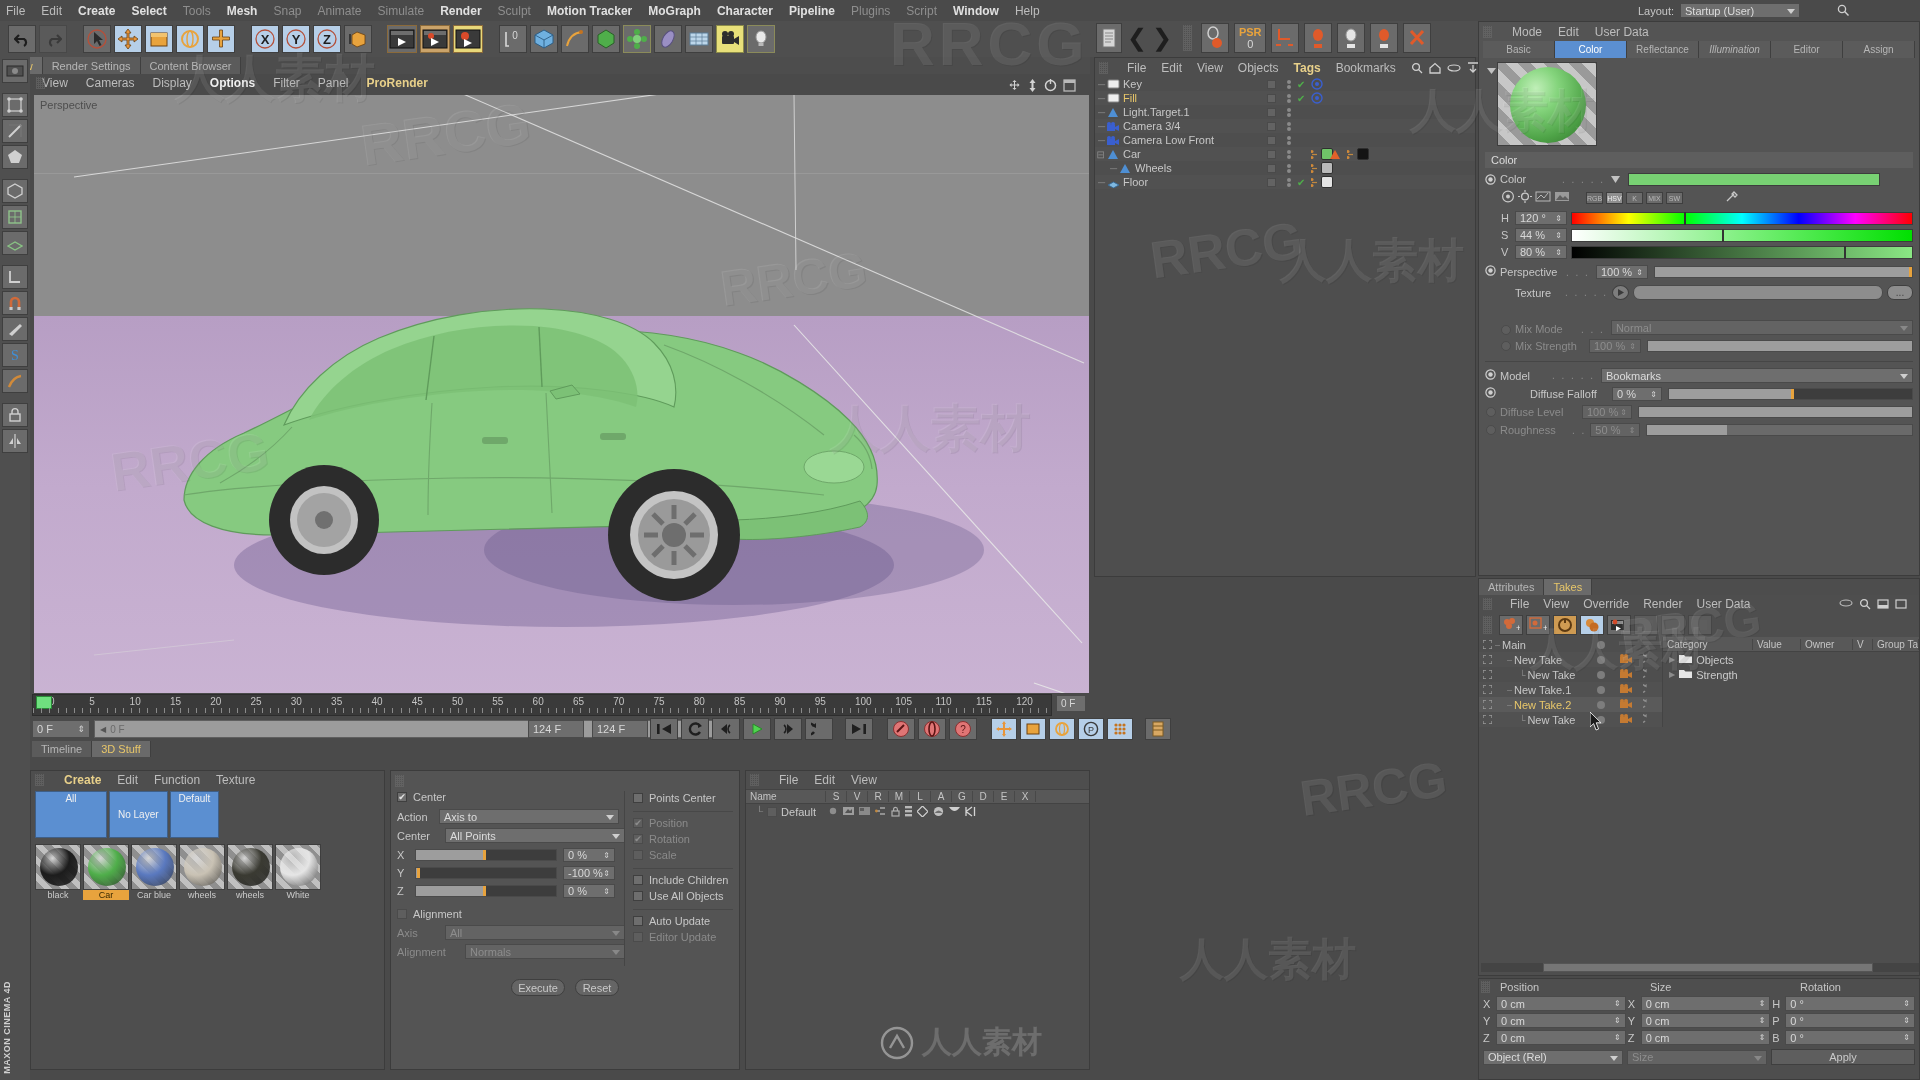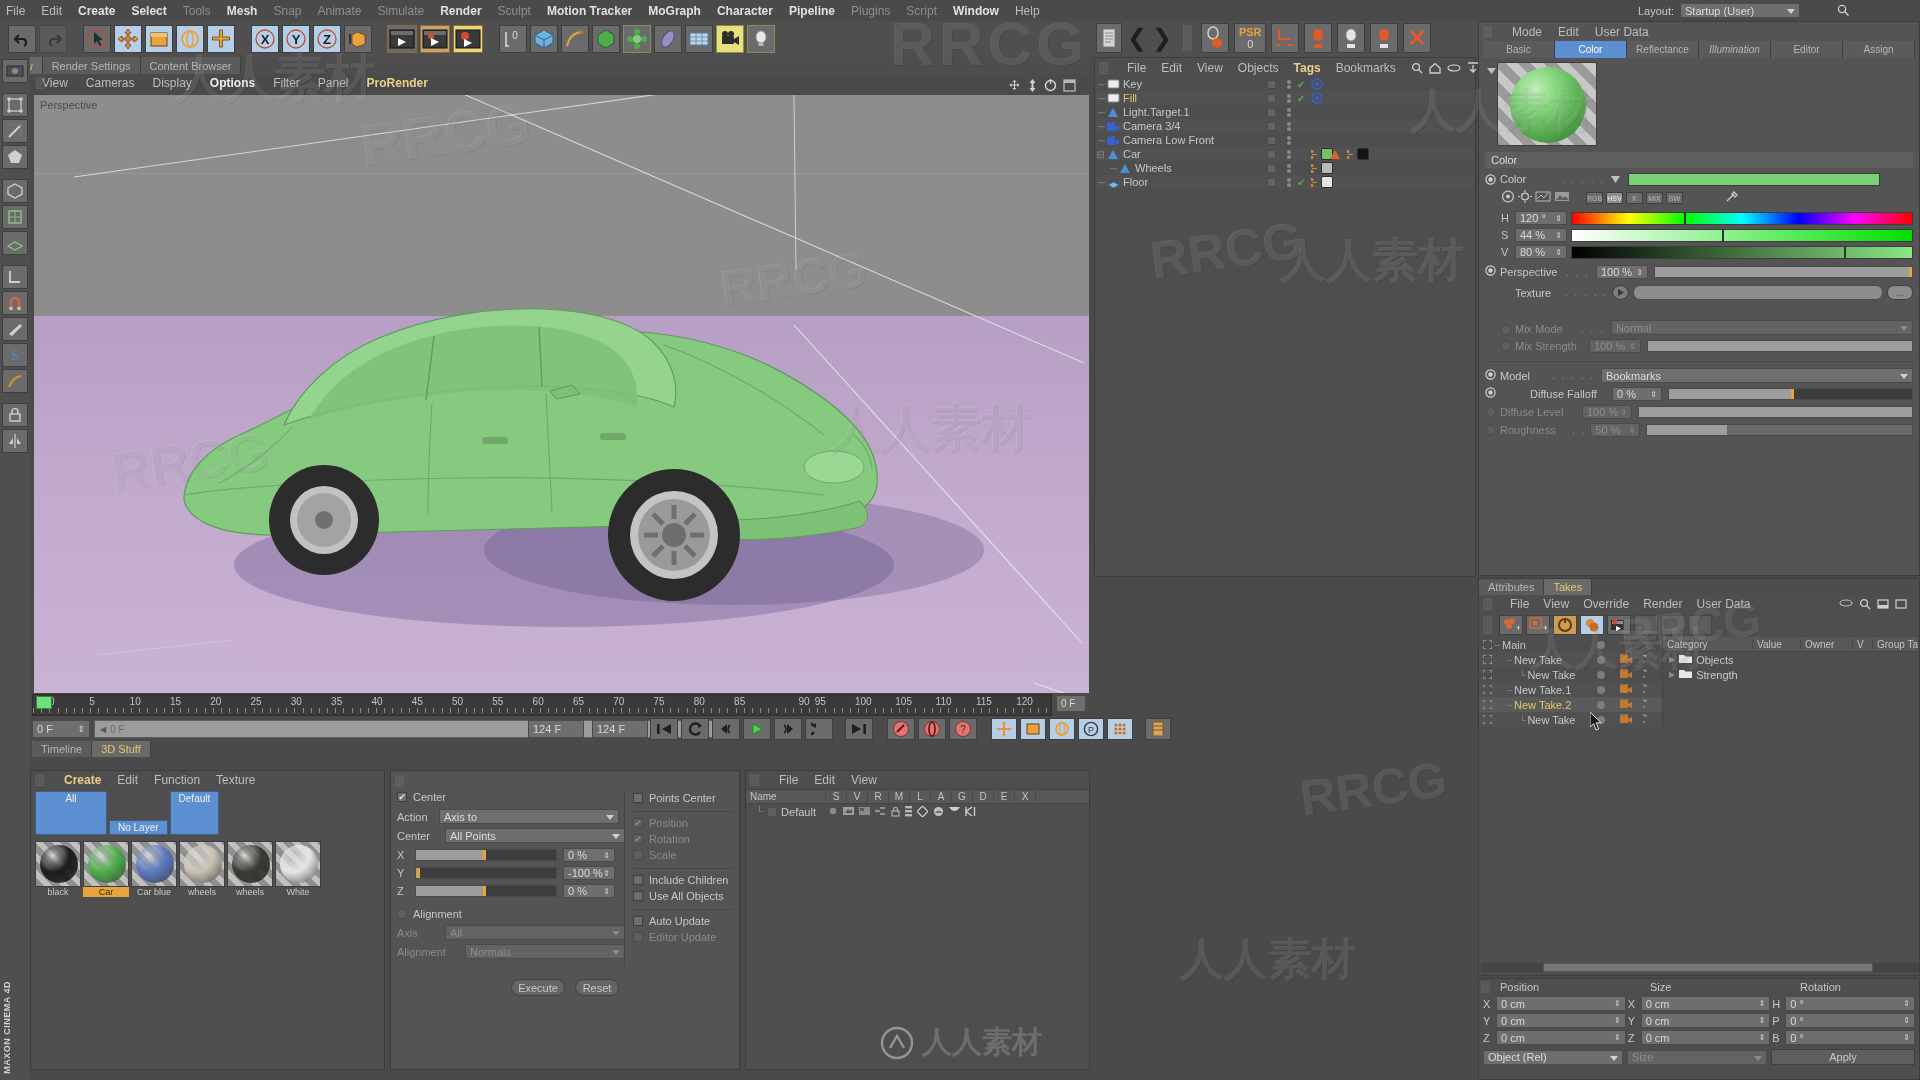--- a/index.html
+++ b/index.html
@@ -439,21 +439,21 @@
         <span style="position: absolute; left: 338.4px; top: 1px; font-size: 10px; color: rgb(196, 196, 196);">40</span>
         <span style="position: absolute; left: 378.7px; top: 1px; font-size: 10px; color: rgb(196, 196, 196);">45</span>
         <span style="position: absolute; left: 419px; top: 1px; font-size: 10px; color: rgb(196, 196, 196);">50</span>
         <span style="position: absolute; left: 459.3px; top: 1px; font-size: 10px; color: rgb(196, 196, 196);">55</span>
         <span style="position: absolute; left: 499.6px; top: 1px; font-size: 10px; color: rgb(196, 196, 196);">60</span>
         <span style="position: absolute; left: 539.9px; top: 1px; font-size: 10px; color: rgb(196, 196, 196);">65</span>
         <span style="position: absolute; left: 580.2px; top: 1px; font-size: 10px; color: rgb(196, 196, 196);">70</span>
         <span style="position: absolute; left: 620.5px; top: 1px; font-size: 10px; color: rgb(196, 196, 196);">75</span>
         <span style="position: absolute; left: 660.8px; top: 1px; font-size: 10px; color: rgb(196, 196, 196);">80</span>
         <span style="position: absolute; left: 701.1px; top: 1px; font-size: 10px; color: rgb(196, 196, 196);">85</span>
-        <span style="position: absolute; left: 741.4px; top: 1px; font-size: 10px; color: rgb(196, 196, 196); margin-left: 24px;">90</span>
+        <span style="position: absolute; left: 741.4px; top: 1px; font-size: 10px; color: rgb(196, 196, 196);">90</span>
         <span style="position: absolute; left: 781.7px; top: 1px; font-size: 10px; color: rgb(196, 196, 196);">95</span>
         <span style="position: absolute; left: 822px; top: 1px; font-size: 10px; color: rgb(196, 196, 196);">100</span>
         <span style="position: absolute; left: 862.3px; top: 1px; font-size: 10px; color: rgb(196, 196, 196);">105</span>
         <span style="position: absolute; left: 902.6px; top: 1px; font-size: 10px; color: rgb(196, 196, 196);">110</span>
         <span style="position: absolute; left: 942.9px; top: 1px; font-size: 10px; color: rgb(196, 196, 196);">115</span>
         <span style="position: absolute; left: 983.2px; top: 1px; font-size: 10px; color: rgb(196, 196, 196);">120</span>
         <span style="position: absolute; left: 1023.5px; top: 1px; font-size: 10px; color: rgb(196, 196, 196);">1</span>
       </div>
     <div style="position:absolute;left:3px;top:1px;width:16px;height:13px;background:#6fe07f;border:1px solid #2a8a38;"></div>
     <div style="position:absolute;left:0;bottom:2px;width:100%;height:5px;
@@ -602,21 +602,21 @@
     <div class="gripper"></div>
     <div id="matbrowser-menu" style="display:flex;gap:16px;">
         <div class="mi hl">Create</div>
         <div class="mi">Edit</div>
         <div class="mi">Function</div>
         <div class="mi">Texture</div>
       </div>
   </div>
   <div style="display:flex;gap:2px;padding:2px 4px;" id="mat-layers">
       <div style="padding: 1px 8px; font-size: 10px; background: rgb(91, 143, 209); color: rgb(240, 240, 240); border: 1px solid rgb(63, 95, 135); min-width: 72px; text-align: center;">All</div>
-      <div style="padding: 1px 8px; font-size: 10px; background: rgb(91, 143, 209); color: rgb(240, 240, 240); border: 1px solid rgb(63, 95, 135); margin-top: 29px;">No Layer</div>
+      <div style="padding: 17px 8px; font-size: 10px; background: rgb(91, 143, 209); color: rgb(240, 240, 240); border: 1px solid rgb(63, 95, 135);">No Layer</div>
       <div style="padding: 1px 8px; font-size: 10px; background: rgb(91, 143, 209); color: rgb(240, 240, 240); border: 1px solid rgb(63, 95, 135);">Default</div>
     </div>
   <div style="display:flex;gap:2px;padding:4px 4px;" id="mat-thumbs">
       <div style="width: 46px; position: relative;">
         <div style="width:46px;height:46px;background:repeating-linear-gradient(45deg,#8f8f8f 0 6px,#c0c0c0 6px 12px);border:1px solid #3e3e3e;position:relative;">
           <div style="position:absolute;left:4px;top:3px;width:38px;height:38px;border-radius:50%;background:radial-gradient(circle at 33% 27%,#ffffff55,#1c1c1c 45%,#000000aa 110%);"></div>
         </div>
         <div style="font-size:9px;text-align:center;background:transparent;color:#cbcbcb;white-space:nowrap;overflow:hidden;">black</div>
       </div>
       <div style="width: 46px; position: relative;">

